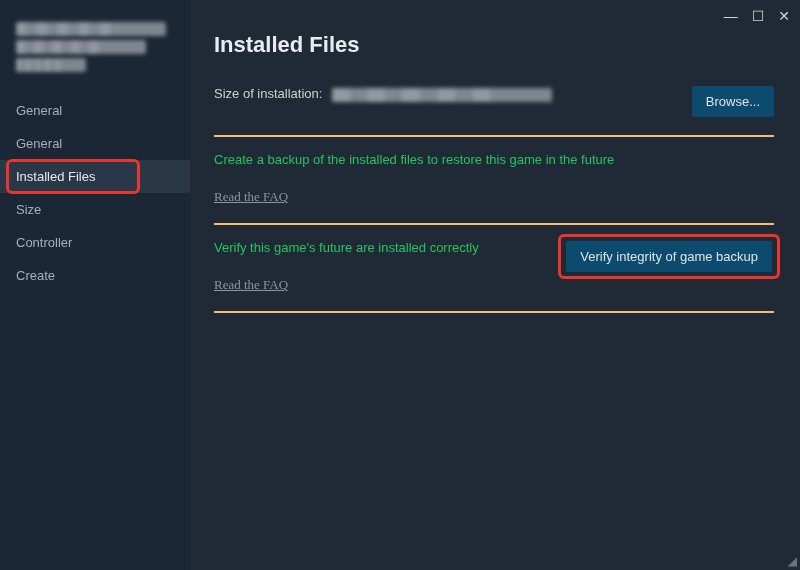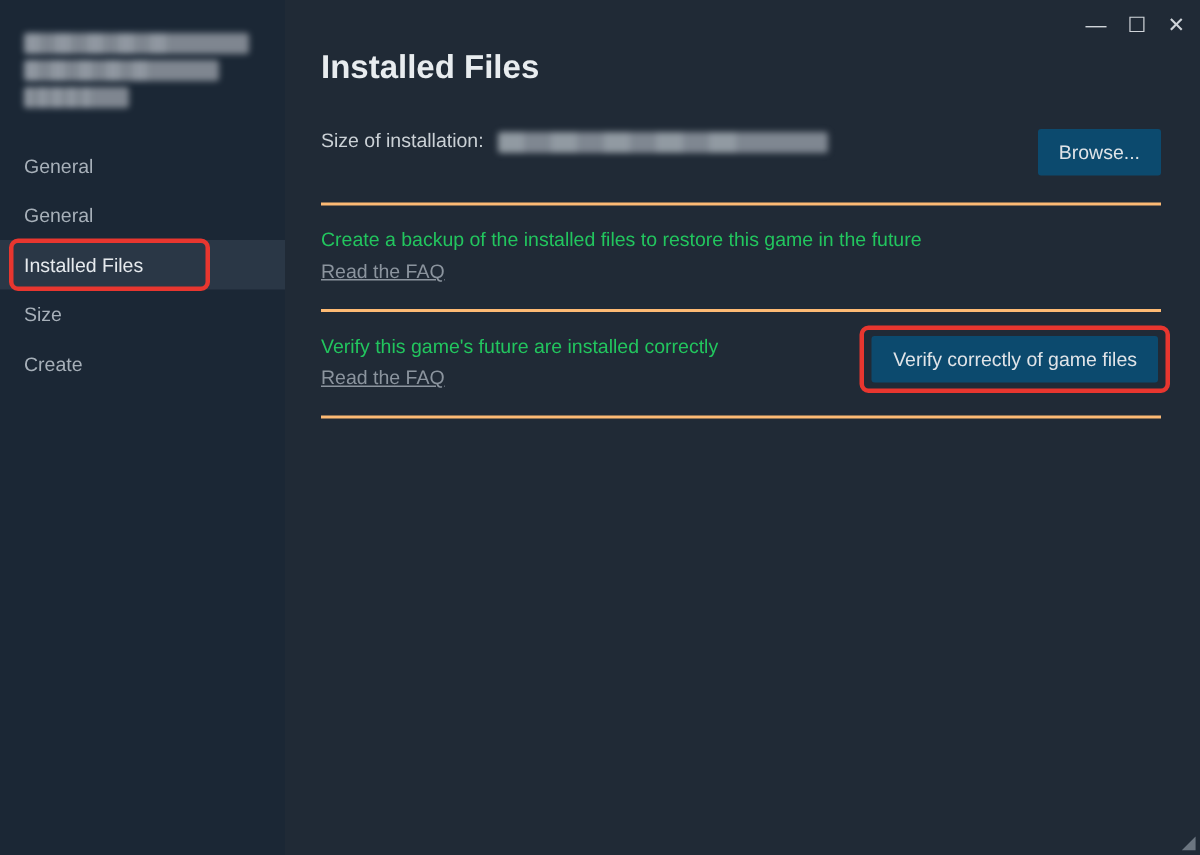--- a/index.html
+++ b/index.html
@@ -88,25 +88,26 @@
     justify-content: space-between;
     align-items: flex-start;
     gap: 20px;
     padding: 14px 0 18px 0;
     border-bottom: 2px solid #fdba74;
   }
   .row:first-of-type { padding-top: 2px; }
   .row .textblock { flex: 1; }
   .row .label { color: #22c55e; line-height: 1.4; }
   .row .sub {
-    margin-top: 4px;
+    margin-top: 20px;
     color: #8b949e;
     text-decoration: underline;
     cursor: pointer;
     display: inline-block;
+    font-family: Liberation Serif, serif;
   }
 
   .size-line { color: #cbd1d6; }
   .size-blur {
     display: inline-block;
     vertical-align: middle;
     width: 220px;
     height: 14px;
     margin-left: 6px;
     background: linear-gradient(90deg,
@@ -169,20 +170,23 @@
       <span>General</span>
     </div>
     <div class="nav-item active">
       <span>Installed Files</span>
       <div class="highlight-nav"></div>
     </div>
     <div class="nav-item">
       <span>Size</span>
     </div>
     <div class="nav-item">
+      <span>Controller</span>
+    </div>
+    <div class="nav-item">
       <span>Create</span>
     </div>
   </aside>
 
   <main class="main">
 
     <div class="window-controls">
       <span class="wc">—</span>
       <span class="wc">☐</span>
       <span class="wc">✕</span>
@@ -205,21 +209,21 @@
           <a class="sub">Read the FAQ</a>
         </div>
       </div>
 
       <div class="row">
         <div class="textblock">
           <div class="label">Verify this game's future are installed correctly</div>
           <a class="sub">Read the FAQ</a>
         </div>
         <div class="highlight-btn-wrap">
-          <button class="btn">Verify correctly of game files</button>
+          <button class="btn">Verify integrity of game backup</button>
           <div class="hl"></div>
         </div>
       </div>
 
     </div>
 
     <div class="resize-grip">◢</div>
   </main>
 
 </div>

